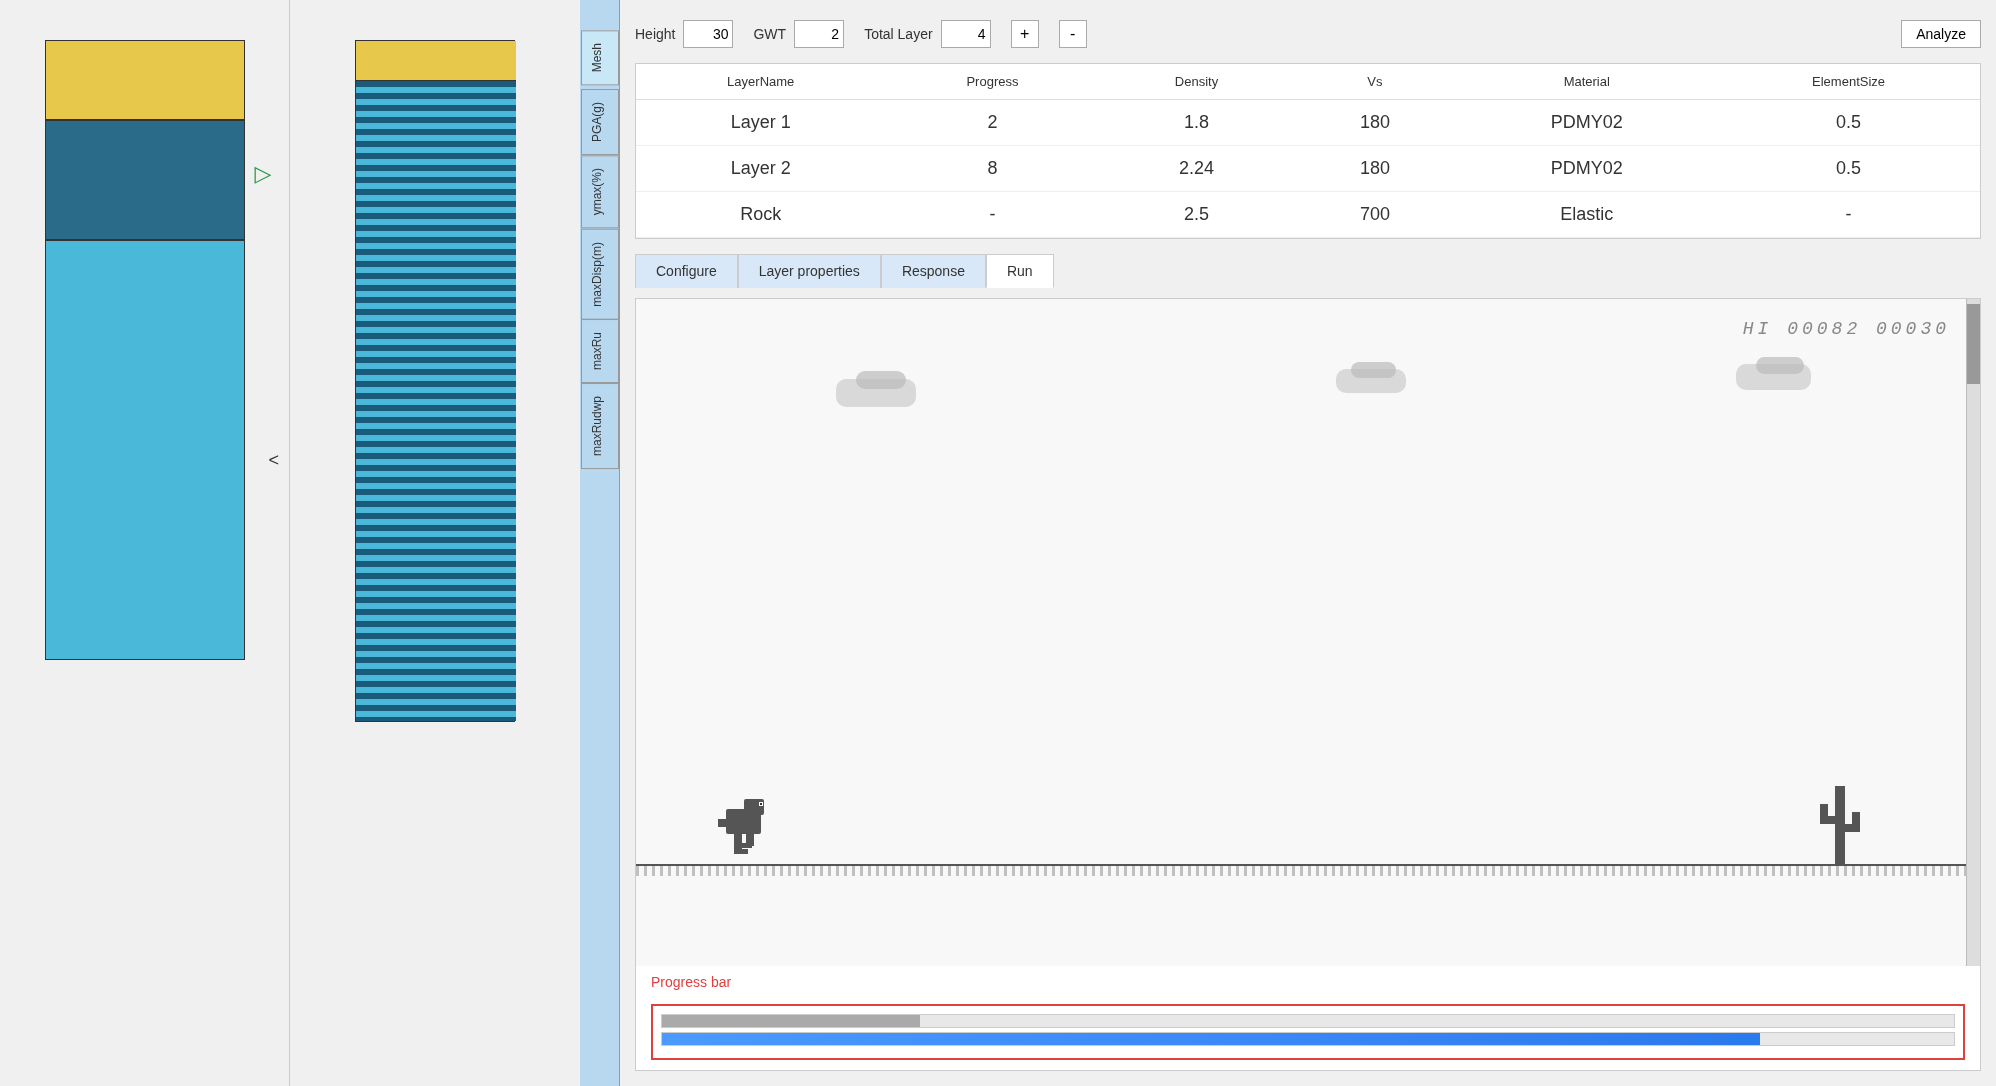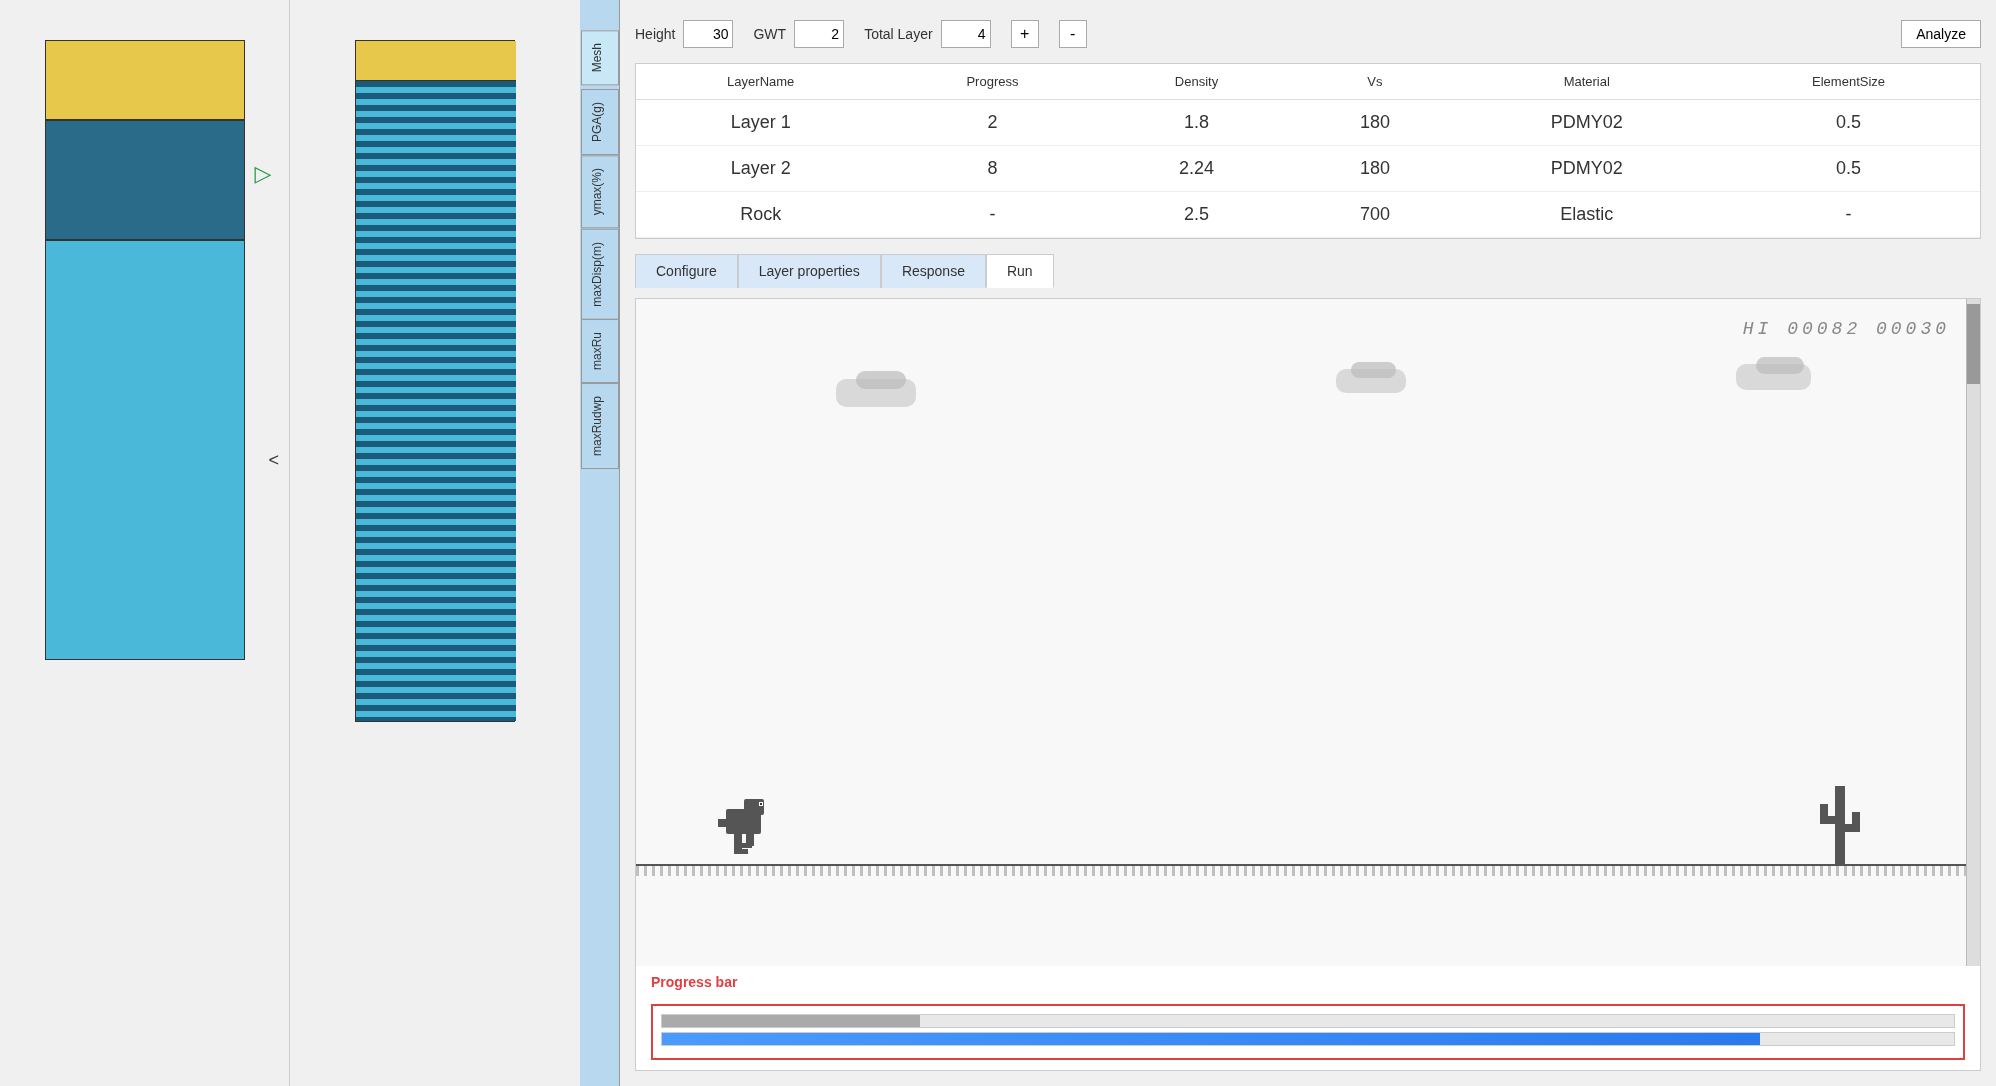--- a/index.html
+++ b/index.html
@@ -323,21 +323,21 @@
     .cloud {
       position: absolute;
       background: #ccc;
       border-radius: 10px;
       opacity: 0.7;
     }
 
     .progress-label {
       margin-bottom: 6px;
       color: #e04040;
-      font-weight: bold;
+      font-weight: normal;
       font-size: 14px;
     }
 
     .progress-bars-container {
       border: 2px solid #e04040;
       padding: 8px;
       background: white;
     }
 
     .progress-bar-track {

